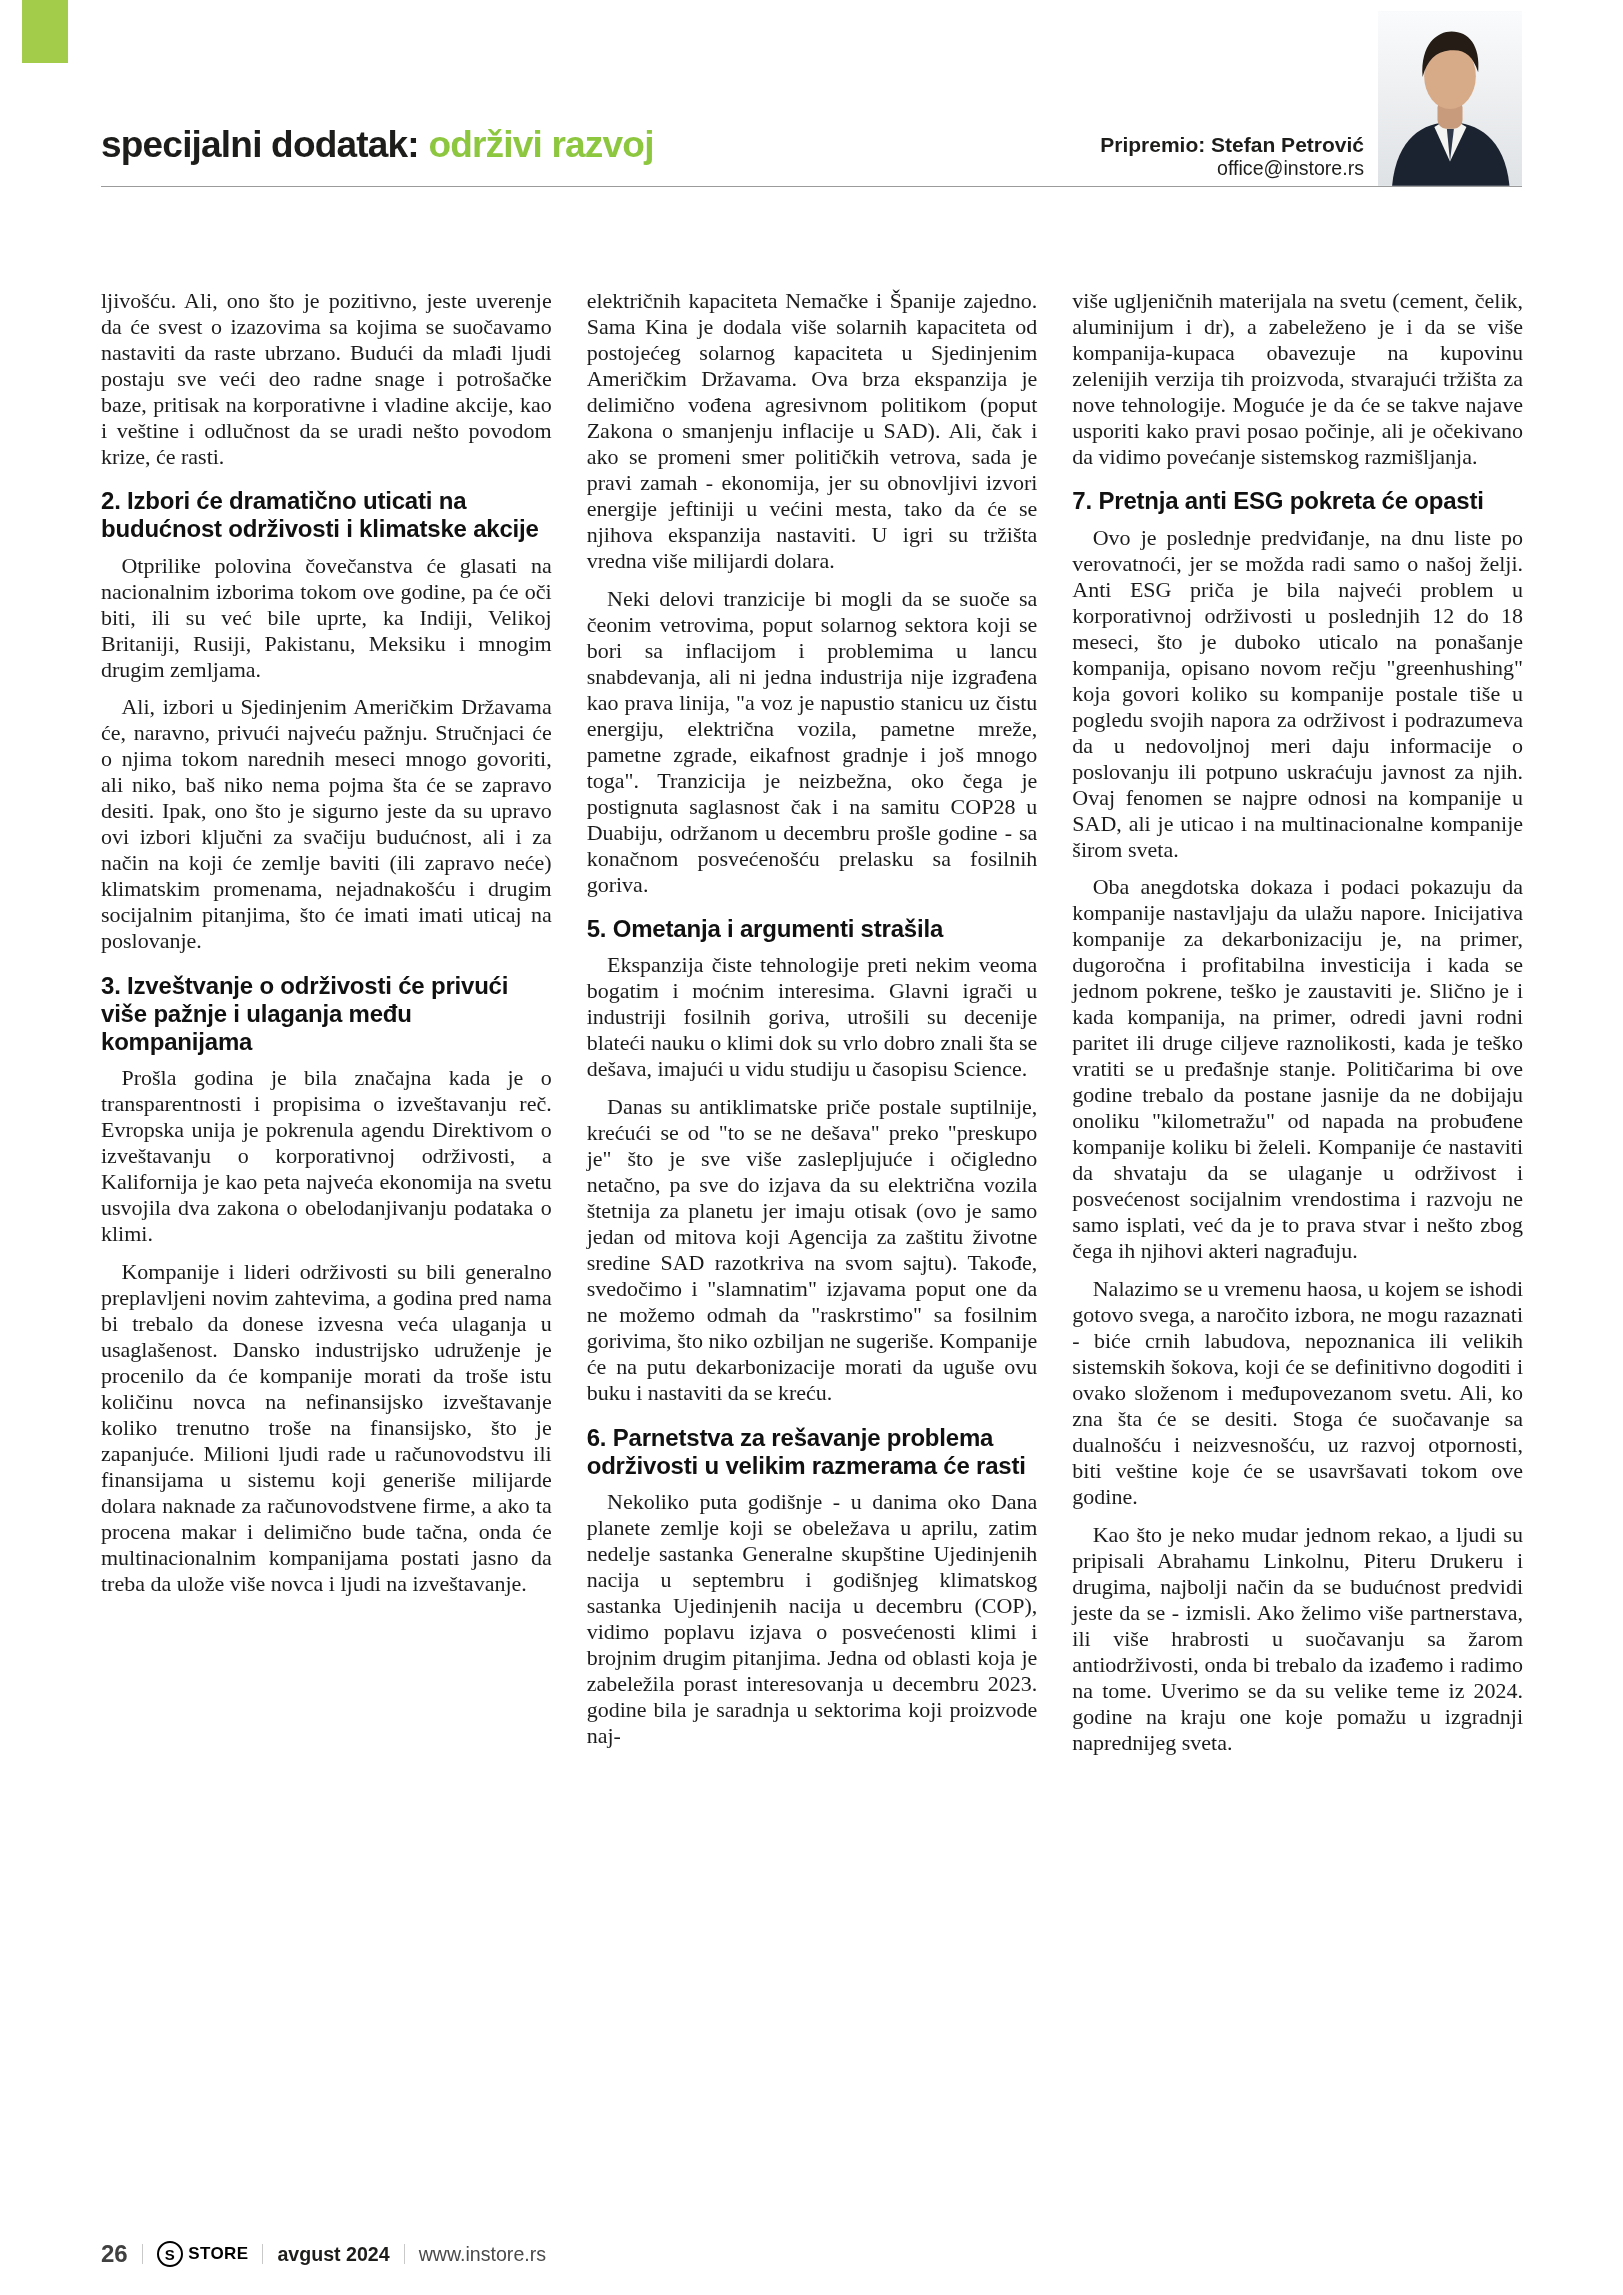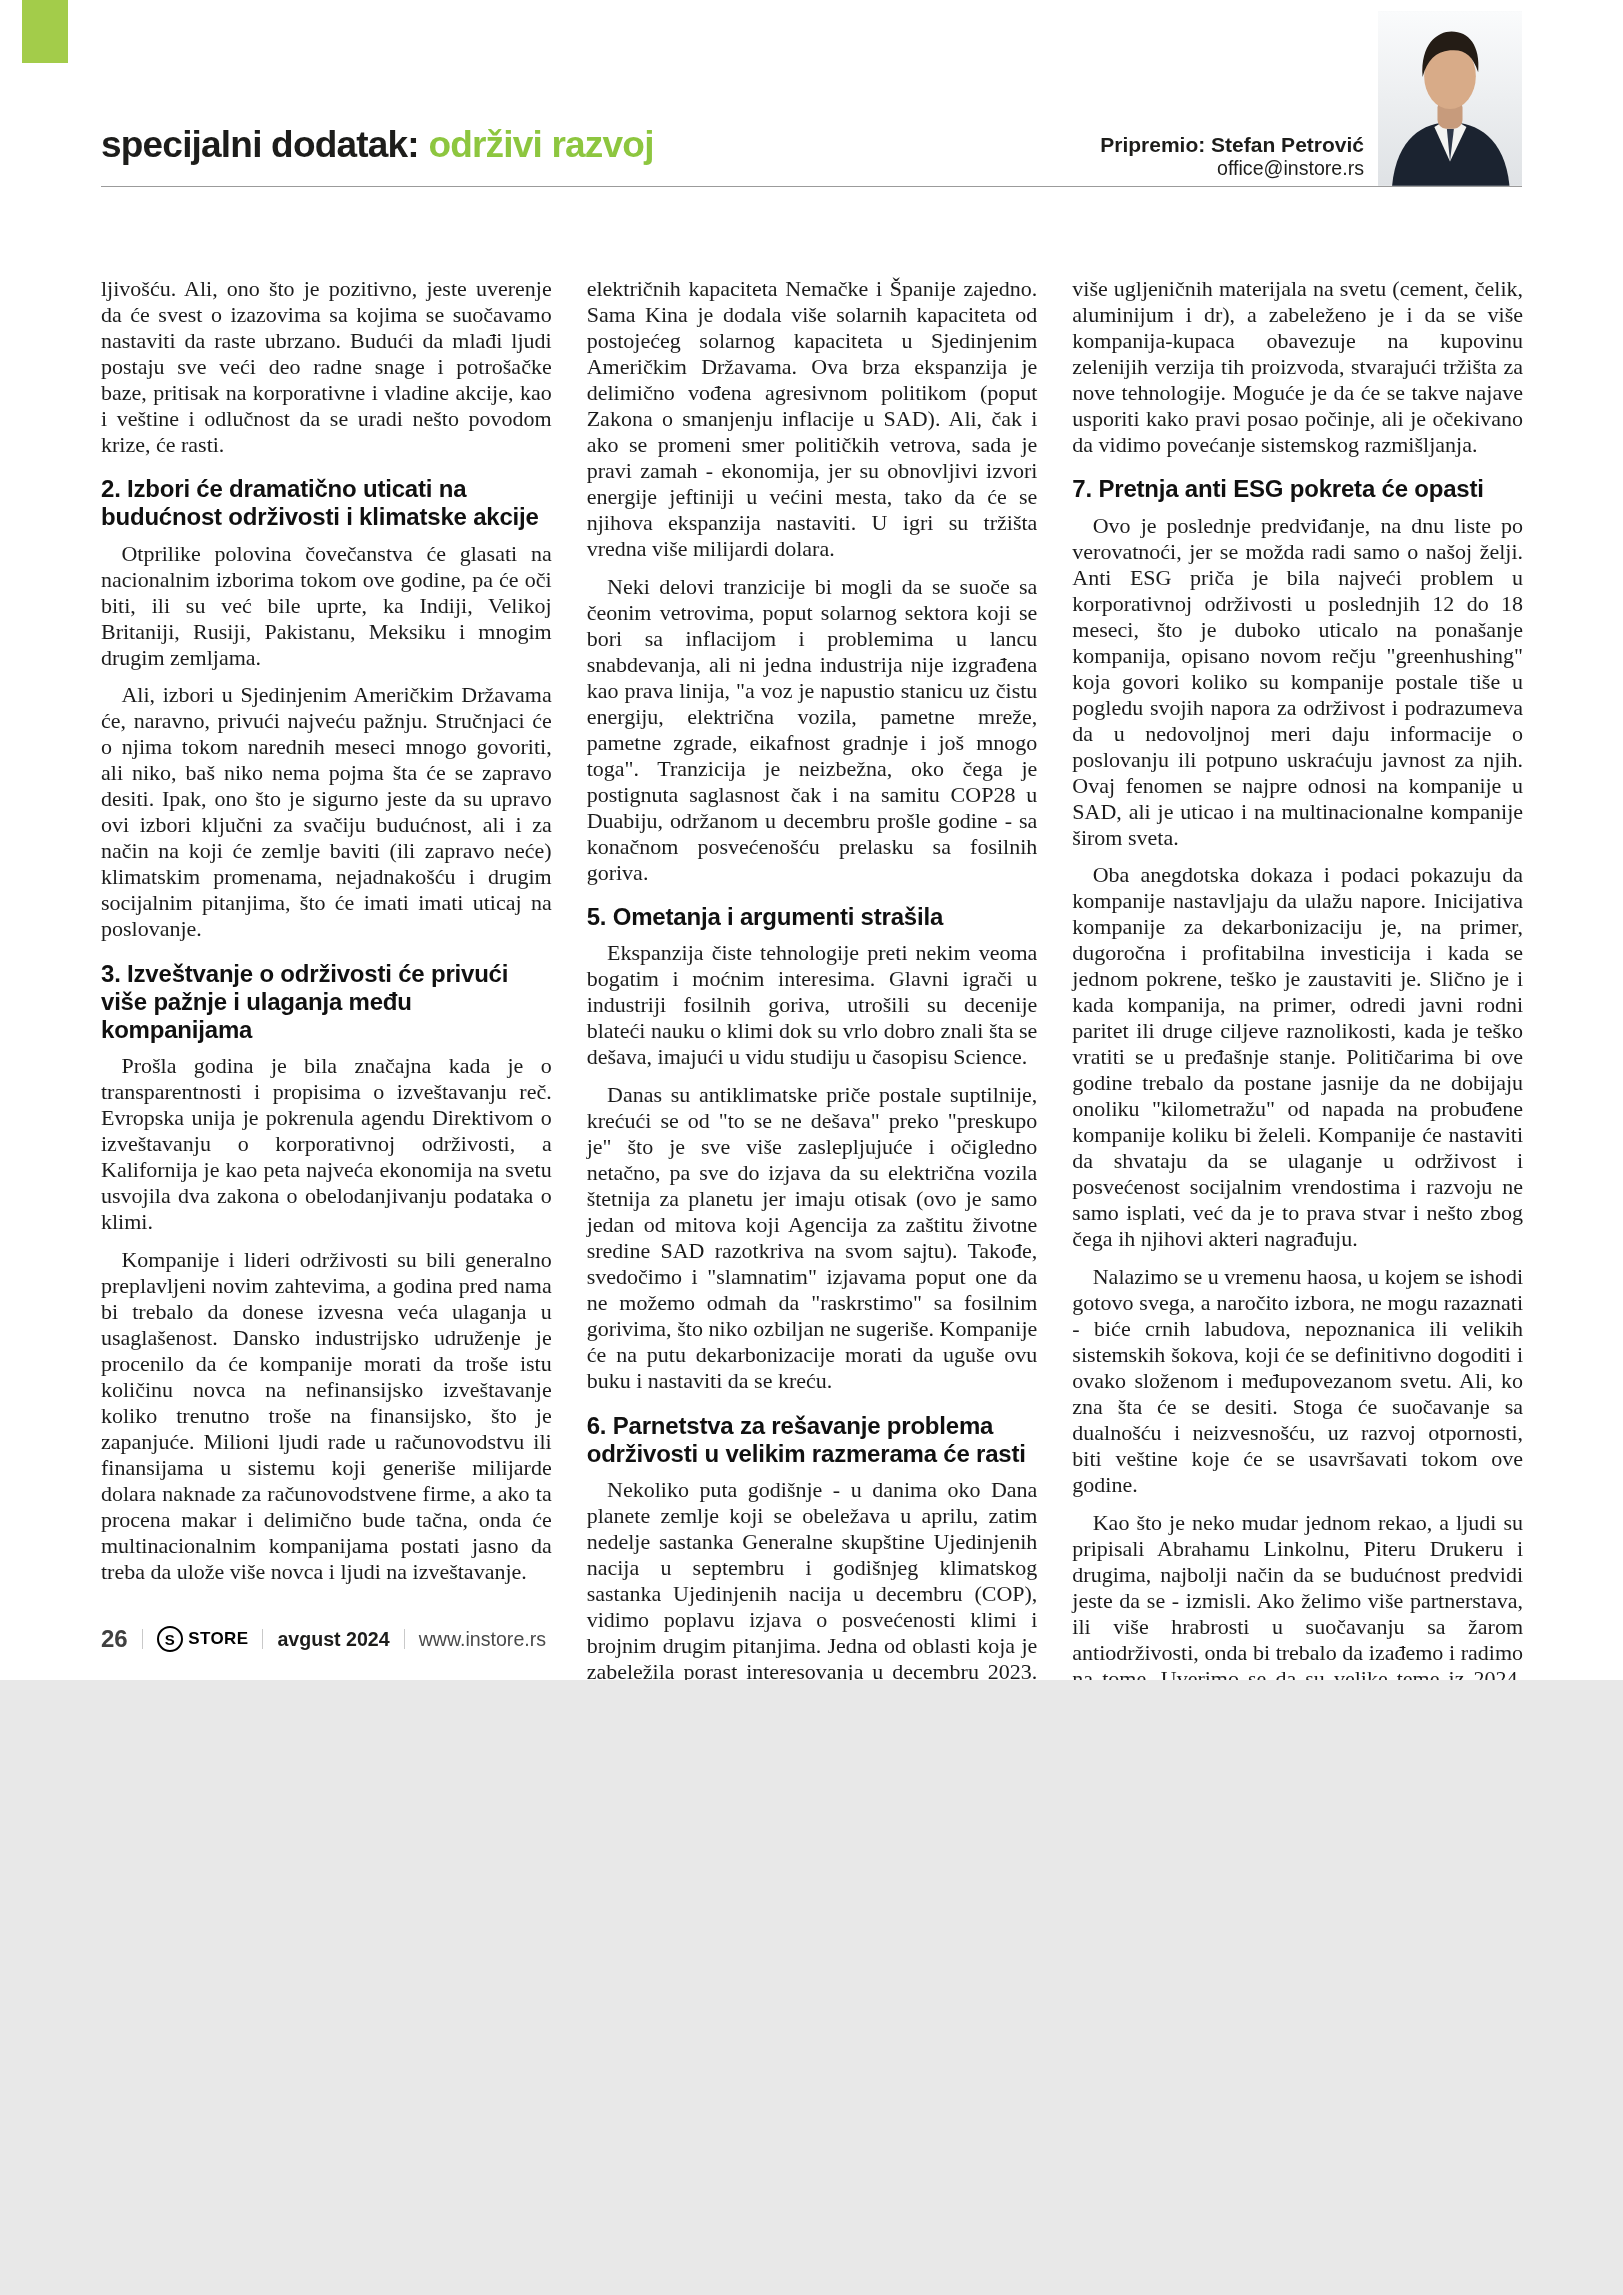--- a/index.html
+++ b/index.html
@@ -1,18 +1,18 @@
 <!DOCTYPE html>
 <html lang="sr" style="--accent: #8dc63f; --corner: #a3cc4a;font-size:12.6px"><head>
 <meta charset="utf-8">
 <style>
   html,body{margin:0;padding:0;background:#e8e8e8;}
   .page{
     position:relative;
-    width:1623px;height:1680px;
+    width:1623px;height:2295px;
     background:#ffffff;
     font-family:"Liberation Serif", serif;
     color:#1c1c1c;
     overflow:hidden;
     margin:0 auto;
   }
   
   .corner-mark{
     position:absolute;left:22px;top:0;
     width:46px;height:63px;
@@ -58,21 +58,21 @@
     margin:0 0 11.8px 0;
     hyphens:auto;
   }
   .body-para.no-indent{text-indent:0;}
   .sec-heading{
     font-family:"Liberation Sans", sans-serif;
     font-weight:bold;font-size:24px;line-height:28px;
     letter-spacing:-0.2px;color:#111111;
     margin:17.3px 0 9.4px 0;
   }
-  .col > :first-child{margin-top:0;}
+  .col > :first-child{margin-top:12px;}
   
   .footer{
     position:absolute;left:101px;bottom:27px;
     display:flex;align-items:center;gap:14px;
     font-family:"Liberation Sans", sans-serif;
   }
   .pnum{font-weight:bold;font-size:24px;color:#404040;}
   .vsep{width:0;height:20.4px;border-left:1.6px solid #c9c9c9;}
   .brand{display:flex;align-items:center;gap:5.5px;}
   .circle-s{

